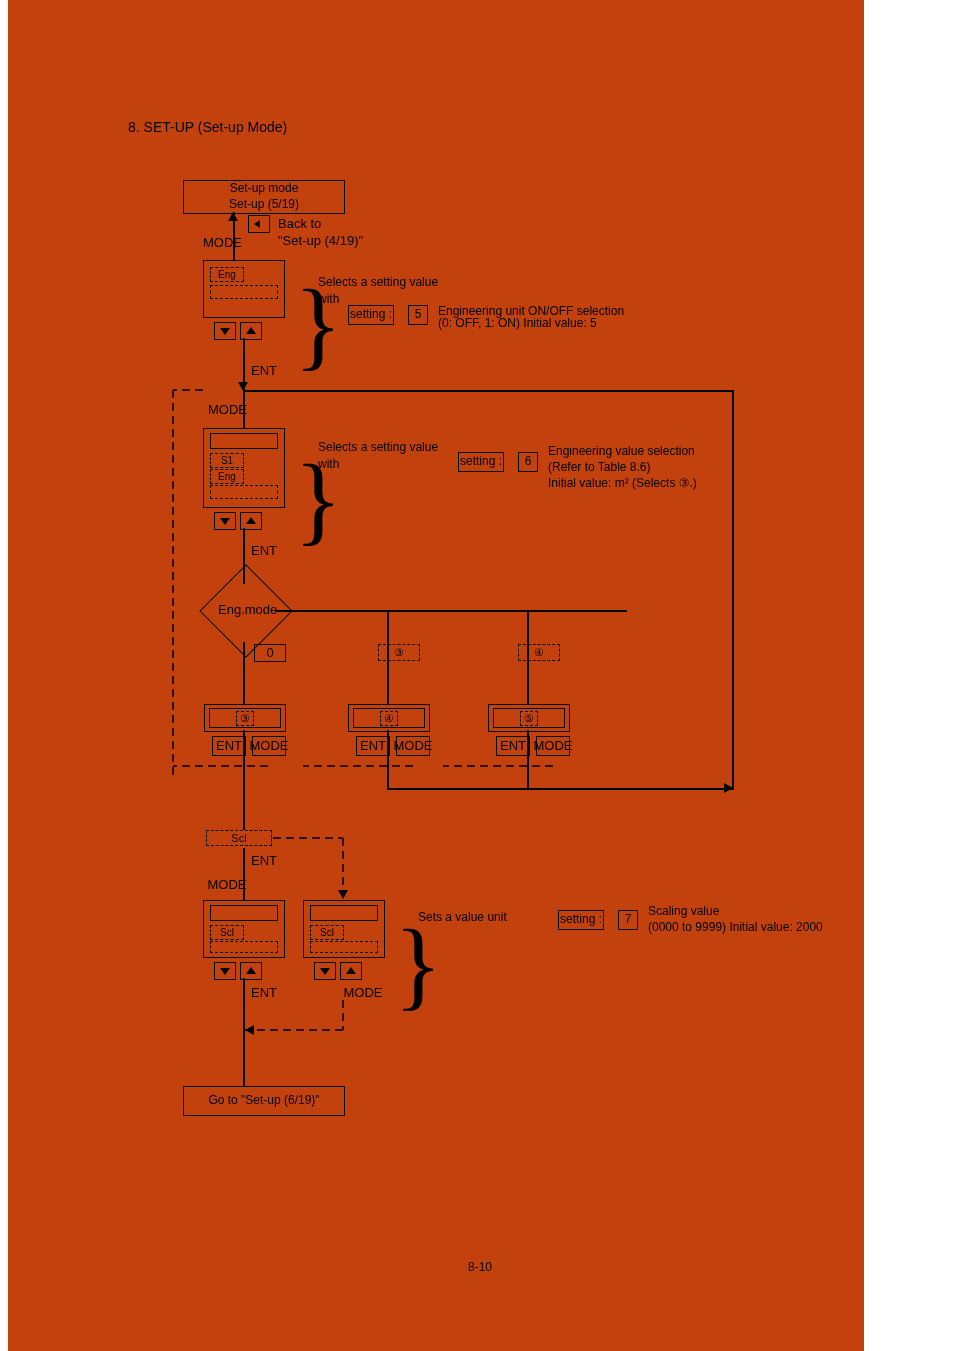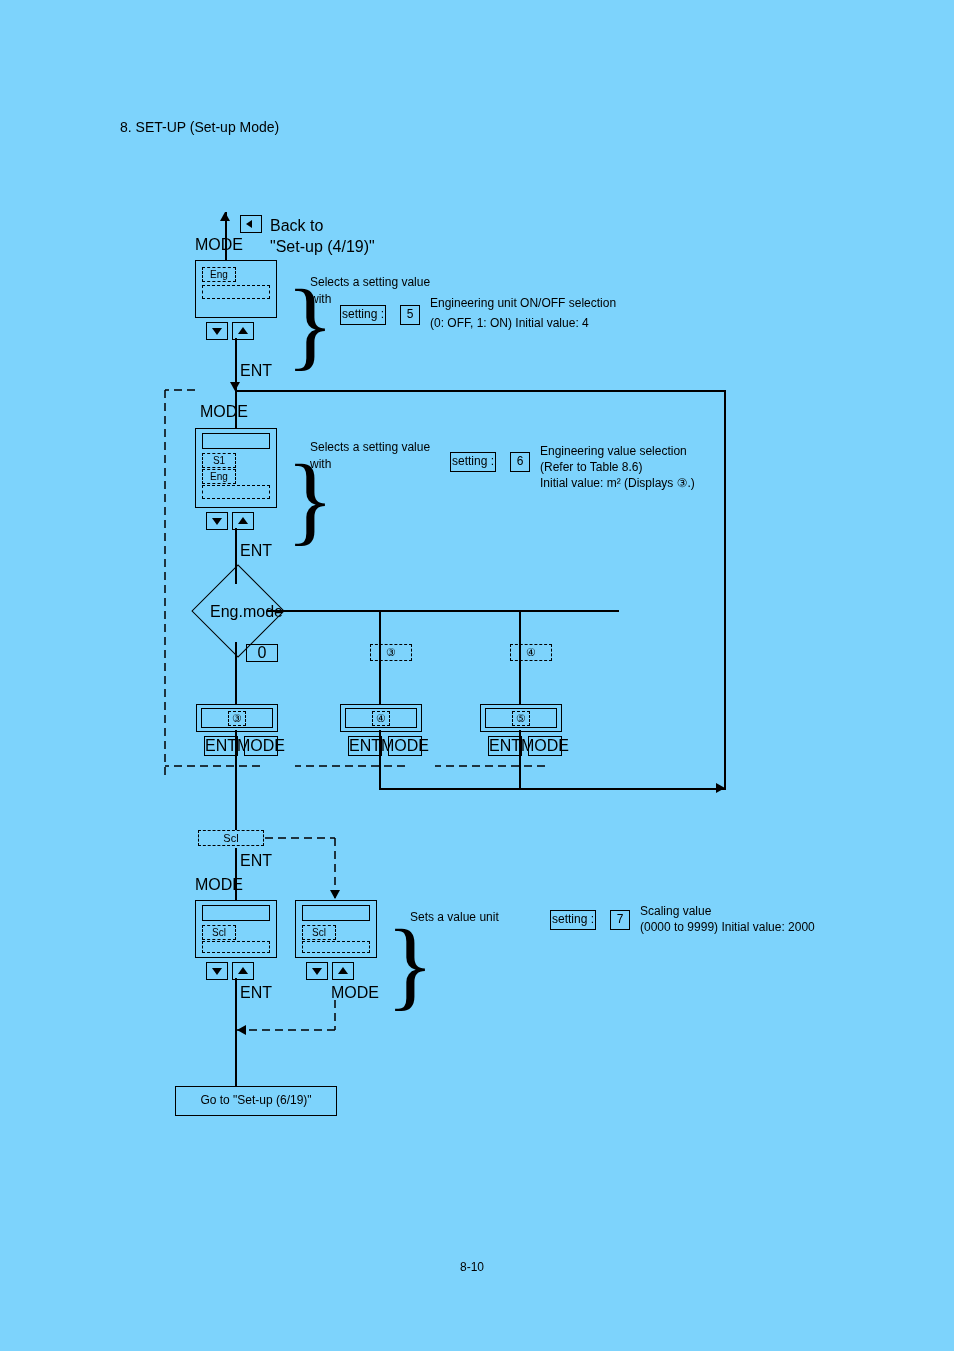--- a/index.html
+++ b/index.html
@@ -1,21 +1,21 @@
 <!DOCTYPE html>
 <html><head>
 <meta charset="utf-8">
 <style>
 html,body{margin:0;padding:0;background:#fff;font-family:Arial,Helvetica,sans-serif;}
-.page{position:relative;width:954px;height:1351px;background:#7dd3fc;}
+.page{position:relative;width:856px;height:1351px;background:#c2410c;margin-left:8px;}
 
 
 .box{position:absolute;border:1.5px solid #000;text-align:center;display:flex;align-items:center;justify-content:center;font-size:12px;line-height:1.3;}
 .lbl{position:absolute;font-size:12px;line-height:1.3;}
-.sm{font-size:16px;}
+.sm{font-size:13px;}
 
 
 .opt{position:absolute;border:1.5px dashed #000;text-align:center;font-size:11px;padding:1px 2px;}
 
 
 .lcd{position:absolute;border:1.5px solid #000;}
 .lcd .frame{position:absolute;border:1.5px solid #000;left:6px;right:6px;top:4px;height:14px;}
 
 
 .key{position:absolute;width:20px;height:16px;border:1.5px solid #000;display:flex;align-items:center;justify-content:center;}
@@ -47,20 +47,26 @@
 .arrow.down{border-left:5px solid transparent;border-right:5px solid transparent;border-top:9px solid #000;}
 .arrow.right{border-top:5px solid transparent;border-bottom:5px solid transparent;border-left:9px solid #000;}
 .arrow.left{border-top:5px solid transparent;border-bottom:5px solid transparent;border-right:9px solid #000;}
 </style>
 </head>
 <body>
 <div class="page">
 
 <div class="lbl" style="left:120px;top:118px;font-size:14px;">8. SET-UP (Set-up Mode)</div>
 
+<div class="box" style="left:175px;top:180px;width:160px;height:32px;">
+  <div style="text-align:center;">
+    <div>Set-up mode</div>
+    <div>Set-up (5/19)</div>
+  </div>
+</div>
 
 <div class="line vline" style="left:225px;top:212px;height:48px;"></div>
 <div class="arrow up" style="left:220px;top:212px;"></div>
 <div class="key" style="left:240px;top:215px;">
   <svg viewBox="0 0 12 10">
         <polygon points="1,5 7,1 7,9" fill="#000"></polygon>
       </svg>
 </div>
 <div class="lbl sm" style="left:195px;top:235px;width:38px;text-align:center;">MODE</div>
 <div class="lbl sm" style="left:270px;top:216px;">
@@ -83,22 +89,22 @@
         <polygon points="6,1 11,8 1,8" fill="#000"></polygon>
       </svg>
 </div>
 
 <div class="brace" style="left:286px;top:295px;">}</div>
 <div class="lbl" style="left:310px;top:275px;">Selects a setting value</div>
 <div class="lbl" style="left:310px;top:292px;">with</div>
 
 <div class="box" style="left:340px;top:305px;width:44px;height:18px;">setting :</div>
 <div class="box" style="left:400px;top:305px;width:18px;height:18px;">5</div>
-<div class="lbl" style="left:430px;top:296px;">Engineering unit ON/OFF selection</div>
-<div class="lbl" style="left:430px;top:316px;">(0: OFF, 1: ON) Initial value: 4</div>
+<div class="lbl" style="left:430px;top:304px;">Engineering unit ON/OFF selection</div>
+<div class="lbl" style="left:430px;top:316px;">(0: OFF, 1: ON) Initial value: 5</div>
 
 <div class="line vline" style="left:235px;top:338px;height:90px;"></div>
 <div class="box sm" style="left:240px;top:362px;width:32px;height:18px;border:none;">ENT</div>
 
 <svg class="dash" style="left:165px;top:260px;width:40px;height:520px;">
   <line x1="30" y1="130" x2="0" y2="130"></line>
   <line x1="0" y1="130" x2="0" y2="520"></line>
 </svg>
 <div class="lbl sm" style="left:200px;top:402px;width:38px;text-align:center;">MODE</div>
 
@@ -119,21 +125,21 @@
       </svg>
 </div>
 
 <div class="brace" style="left:286px;top:470px;">}</div>
 <div class="lbl" style="left:310px;top:440px;">Selects a setting value</div>
 <div class="lbl" style="left:310px;top:457px;">with</div>
 <div class="box" style="left:450px;top:452px;width:44px;height:18px;">setting :</div>
 <div class="box" style="left:510px;top:452px;width:18px;height:18px;">6</div>
 <div class="lbl" style="left:540px;top:444px;">Engineering value selection</div>
 <div class="lbl" style="left:540px;top:460px;">(Refer to Table 8.6)</div>
-<div class="lbl" style="left:540px;top:476px;">Initial value: m² (Displays ③.)</div>
+<div class="lbl" style="left:540px;top:476px;">Initial value: m² (Selects ③.)</div>
 
 <div class="line vline" style="left:235px;top:528px;height:56px;"></div>
 <div class="box sm" style="left:240px;top:542px;width:32px;height:18px;border:none;">ENT</div>
 
 <div class="arrow down" style="left:230px;top:382px;"></div>
 <div class="line hline" style="left:235px;top:390px;width:490px;"></div>
 <div class="line vline" style="left:724px;top:390px;height:400px;"></div>
 
 <div class="diamond" style="left:205px;top:578px;"></div>
 <div class="lbl sm" style="left:210px;top:602px;width:56px;text-align:center;">Eng.mode</div>

